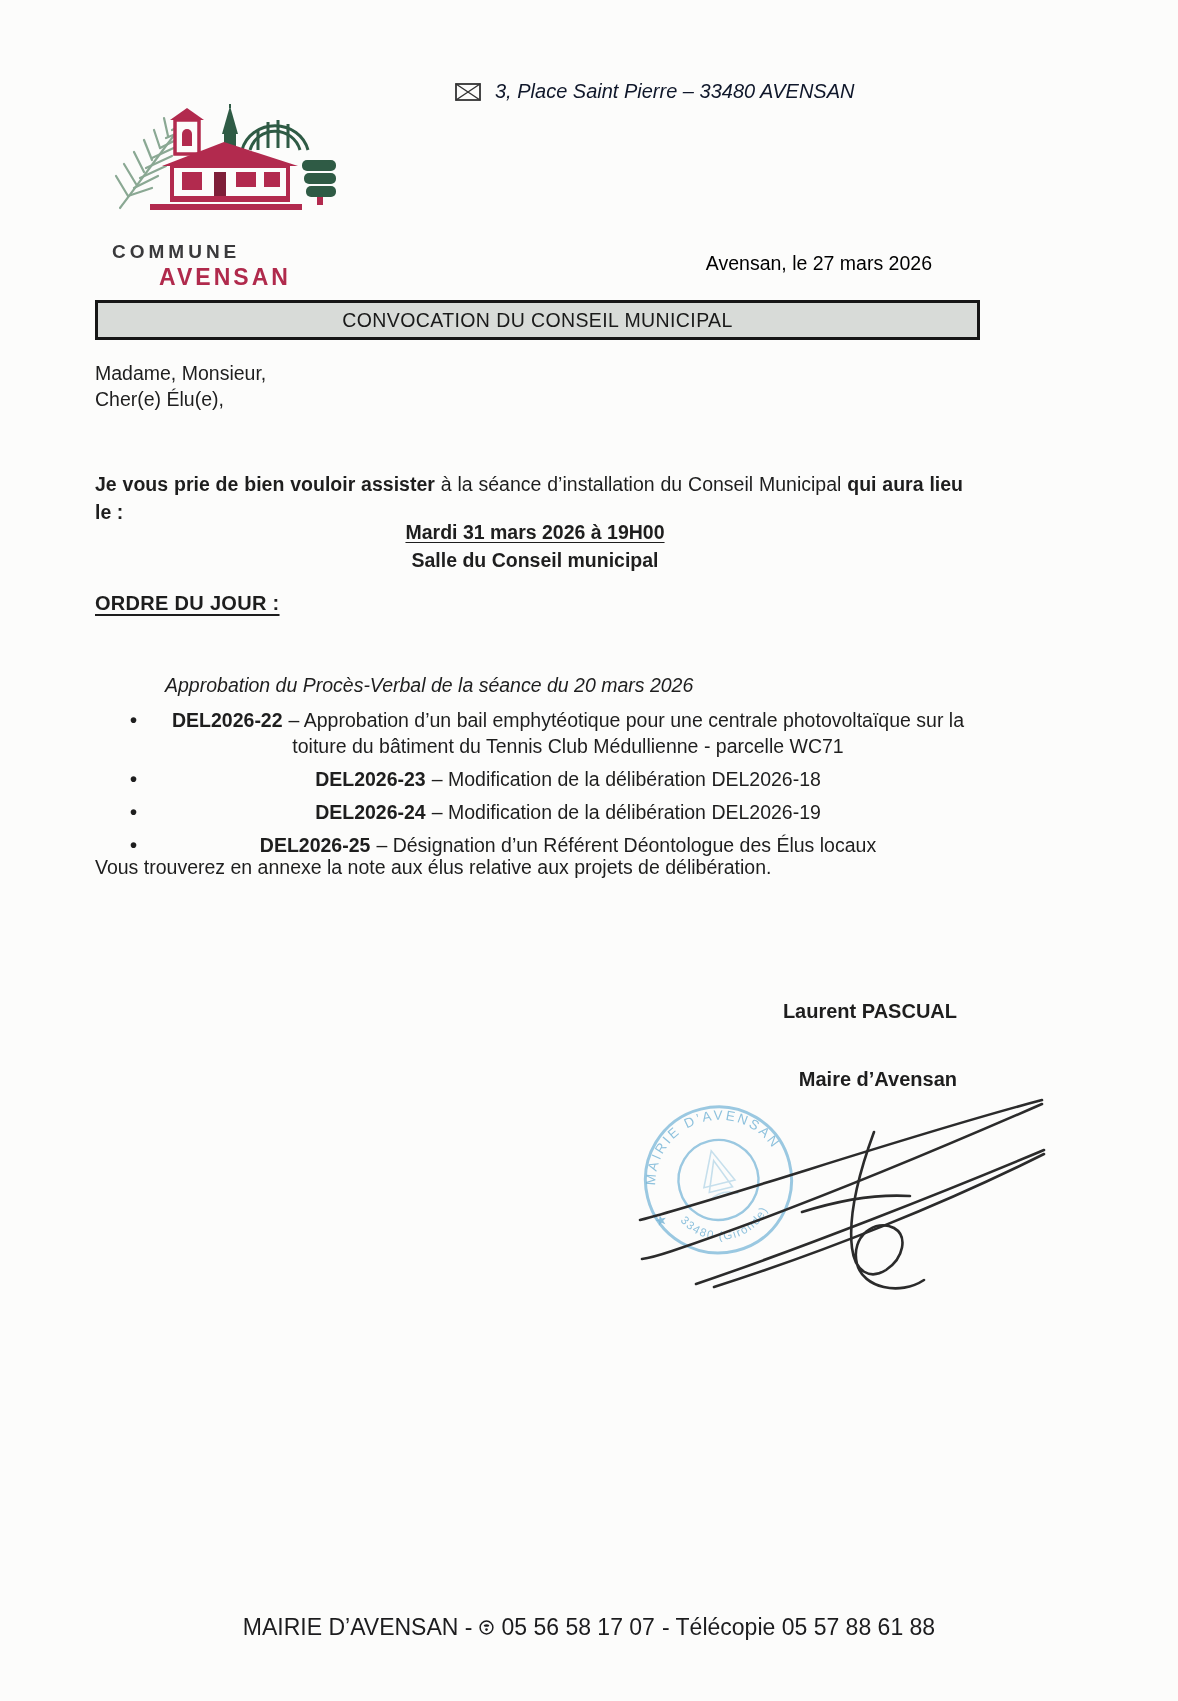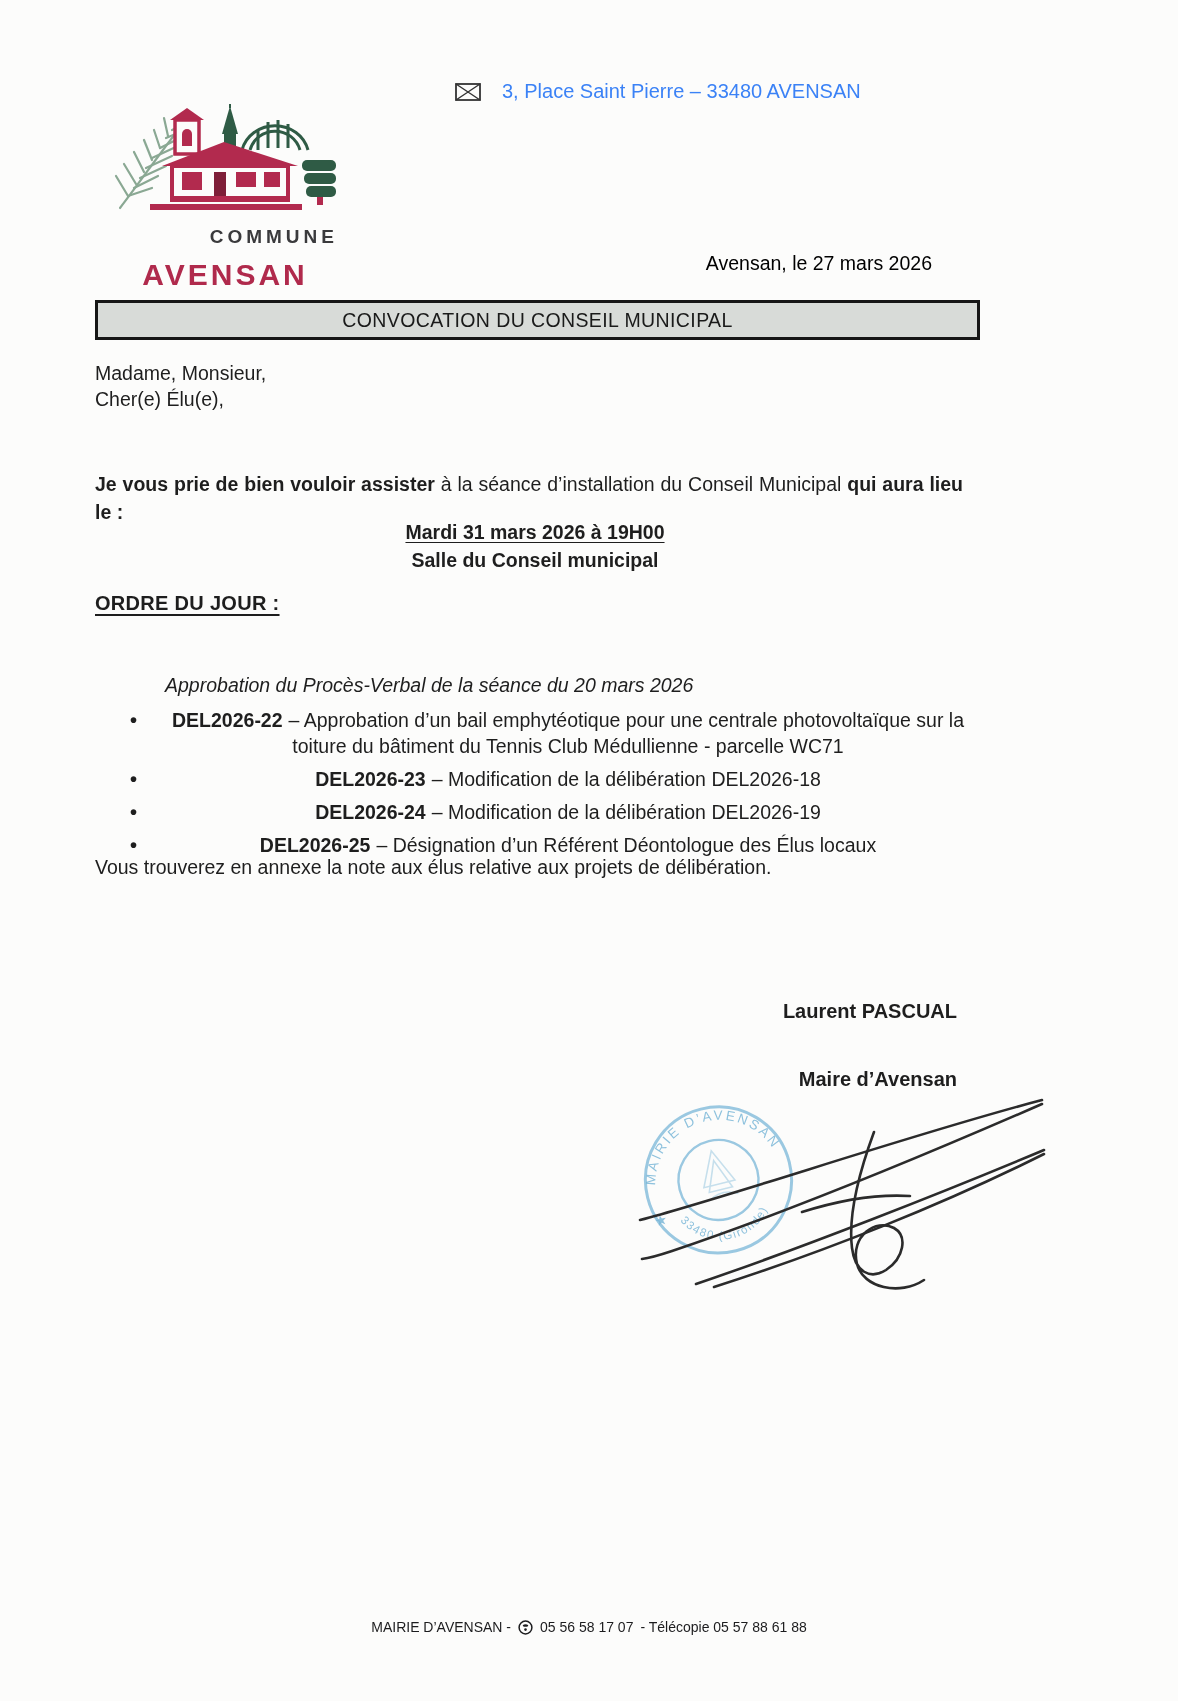--- a/index.html
+++ b/index.html
@@ -7,31 +7,31 @@
     position:relative;
     width:1178px;height:1701px;
     background:#fcfcfb;
     font-family:"Liberation Sans",sans-serif;
     color:#1e1e1e;
     overflow:hidden;
   }
   
   .addr{
     position:absolute;left:455px;top:80px;
-    display:flex;align-items:center;gap:21px;
-    font-size:20px;color:#3b82f6;
+    display:flex;align-items:center;gap:14px;
+    font-size:20px;color:#0f172a;font-style:italic;
   }
   .logo-wrap{position:absolute;left:112px;top:104px;width:226px;}
   .logo-commune{
-    margin-top:0;text-align:right;
+    margin-top:15px;text-align:left;
     font-size:19px;font-weight:bold;letter-spacing:4px;color:#3a3a3c;
   }
   .logo-name{
-    text-align:center;margin-top:10px;
-    font-size:30px;font-weight:bold;letter-spacing:3px;color:#b02a4c;
+    text-align:center;margin-top:1px;
+    font-size:23px;font-weight:bold;letter-spacing:3px;color:#b02a4c;
   }
   .dateline{
     position:absolute;left:600px;top:252px;width:332px;
     text-align:right;font-size:19.5px;color:#000000;
   }
   .title-banner{
     position:absolute;left:95px;top:300px;width:879px;height:34px;
     background:#d8dbd8;border:3px solid #161616;
     display:flex;align-items:center;justify-content:center;
     font-size:19.5px;letter-spacing:.4px;color:#1a1a1a;
@@ -82,21 +82,21 @@
     text-align:right;font-size:20px;font-weight:bold;
   }
   .stamp{
     position:absolute;left:638px;top:1098px;
     transform:rotate(-14deg);
     opacity:.82;
   }
   .signature-svg{position:absolute;left:612px;top:1086px;z-index:3;}
   .footer{
     position:absolute;left:0;top:1614px;width:1178px;
-    text-align:center;font-size:14px;line-height:26px;color:#1c1c1e;
+    text-align:center;font-size:23px;line-height:26px;color:#1c1c1e;
   }
   .footer-l1{display:flex;justify-content:center;align-items:center;gap:7px;}
 </style>
 </head>
 <body>
 
 <div class="page">
 
   <div class="addr">
     <svg width="26" height="18" viewBox="0 0 26 18">

